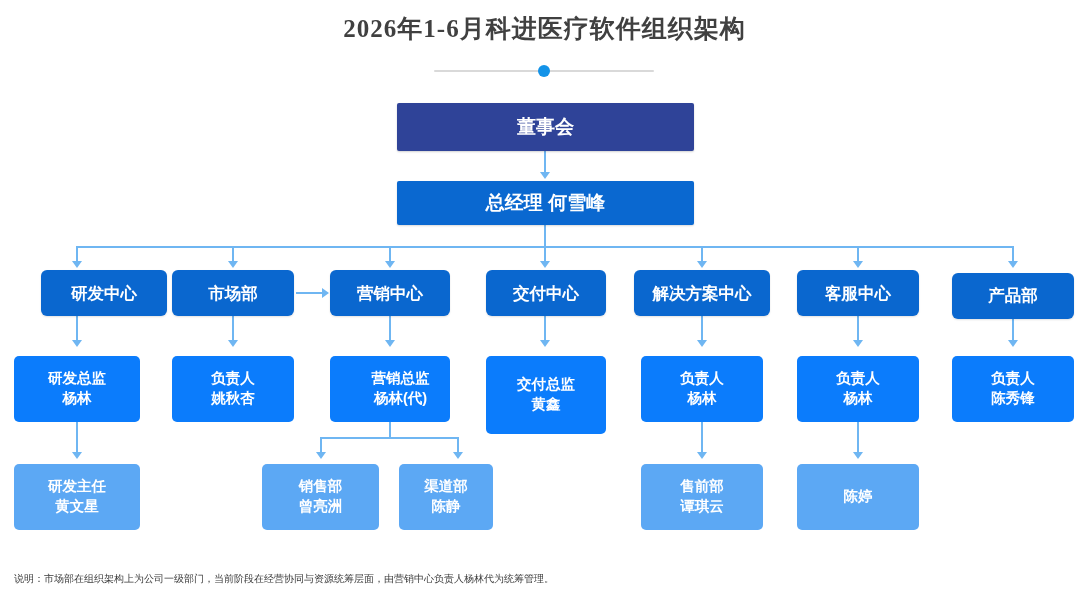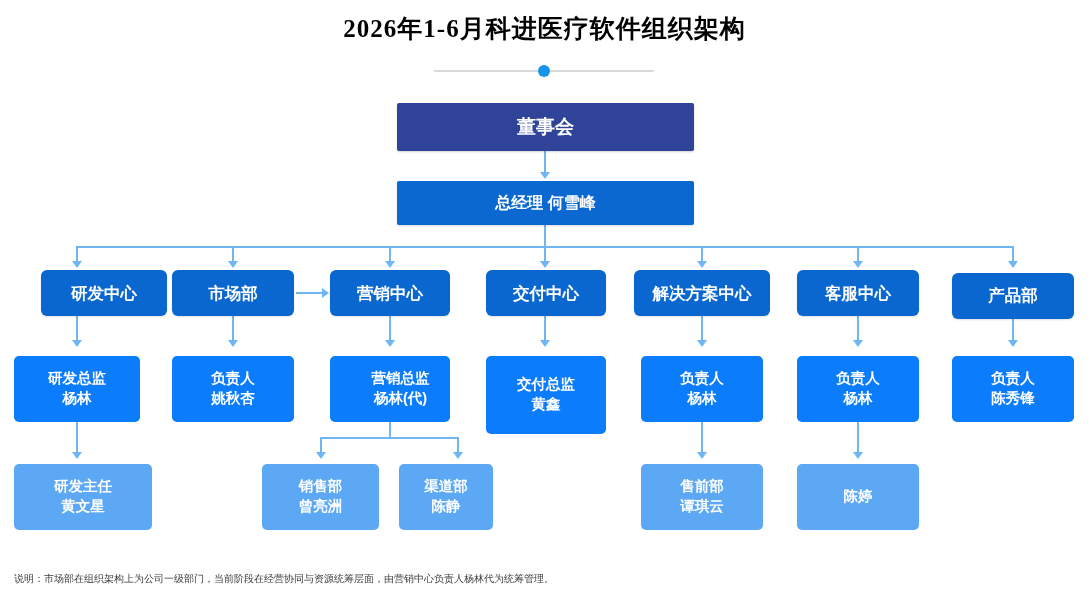--- a/index.html
+++ b/index.html
@@ -8,21 +8,21 @@
     background:#ffffff;
     font-family:"Liberation Sans","DejaVu Sans",sans-serif;
     overflow:hidden;
     position:relative;
   }
 
   .title{
     position:absolute;top:12px;left:0;width:1089px;
     text-align:center;
     font-family:"Liberation Serif","DejaVu Serif",serif;
-    font-size:25px;font-weight:700;color:#000000;
+    font-size:25px;font-weight:700;color:#404040;
     letter-spacing:1px;
   }
 
   .divider{
     position:absolute;top:65px;left:434px;width:220px;height:12px;
   }
   .divider .bar{
     position:absolute;top:5px;left:0;width:220px;height:2px;
     background:#d9d9d9;border-radius:1px;
   }
@@ -46,21 +46,21 @@
 
   .box-board{
     background:#2f4398;
     border-radius:2px;
     font-size:19px;
     box-shadow:0 1px 2px rgba(0,0,0,.18);
   }
   .box-gm{
     background:#0a68d0;
     border-radius:2px;
-    font-size:16px;
+    font-size:19px;
     box-shadow:0 1px 2px rgba(0,0,0,.15);
   }
   .box-l2{
     background:#0a67cf;
     border-radius:6px;
     font-size:16.5px;
     box-shadow:0 1px 2px rgba(0,0,0,.12);
   }
   .box-l3{
     background:#0b7cfc;
@@ -129,21 +129,21 @@
   <span class="l1">研发中心</span>
 </div>
 <div class="ln ln-v" style="left:76px;top:316px;height:28px;"></div>
 <div class="arrow-d" style="left:72px;top:340px;"></div>
 <div class="box box-l3" style="left:14px;top:356px;width:126px;height:66px;">
   <span class="l1">研发总监</span>
   <span class="l2">杨林</span>
 </div>
 <div class="ln ln-v" style="left:76px;top:422px;height:34px;"></div>
 <div class="arrow-d" style="left:72px;top:452px;"></div>
-<div class="box box-l4" style="left:14px;top:464px;width:138px;height:66px;">
+<div class="box box-l4" style="left:14px;top:464px;width:126px;height:66px;">
   <span class="l1">研发主任</span>
   <span class="l2">黄文星</span>
 </div>
 
 <div class="ln ln-v" style="left:232px;top:246px;height:18px;"></div>
 <div class="arrow-d" style="left:228px;top:261px;"></div>
 <div class="box box-l2" style="left:172px;top:270px;width:122px;height:46px;">
   <span class="l1">市场部</span>
 </div>
 

